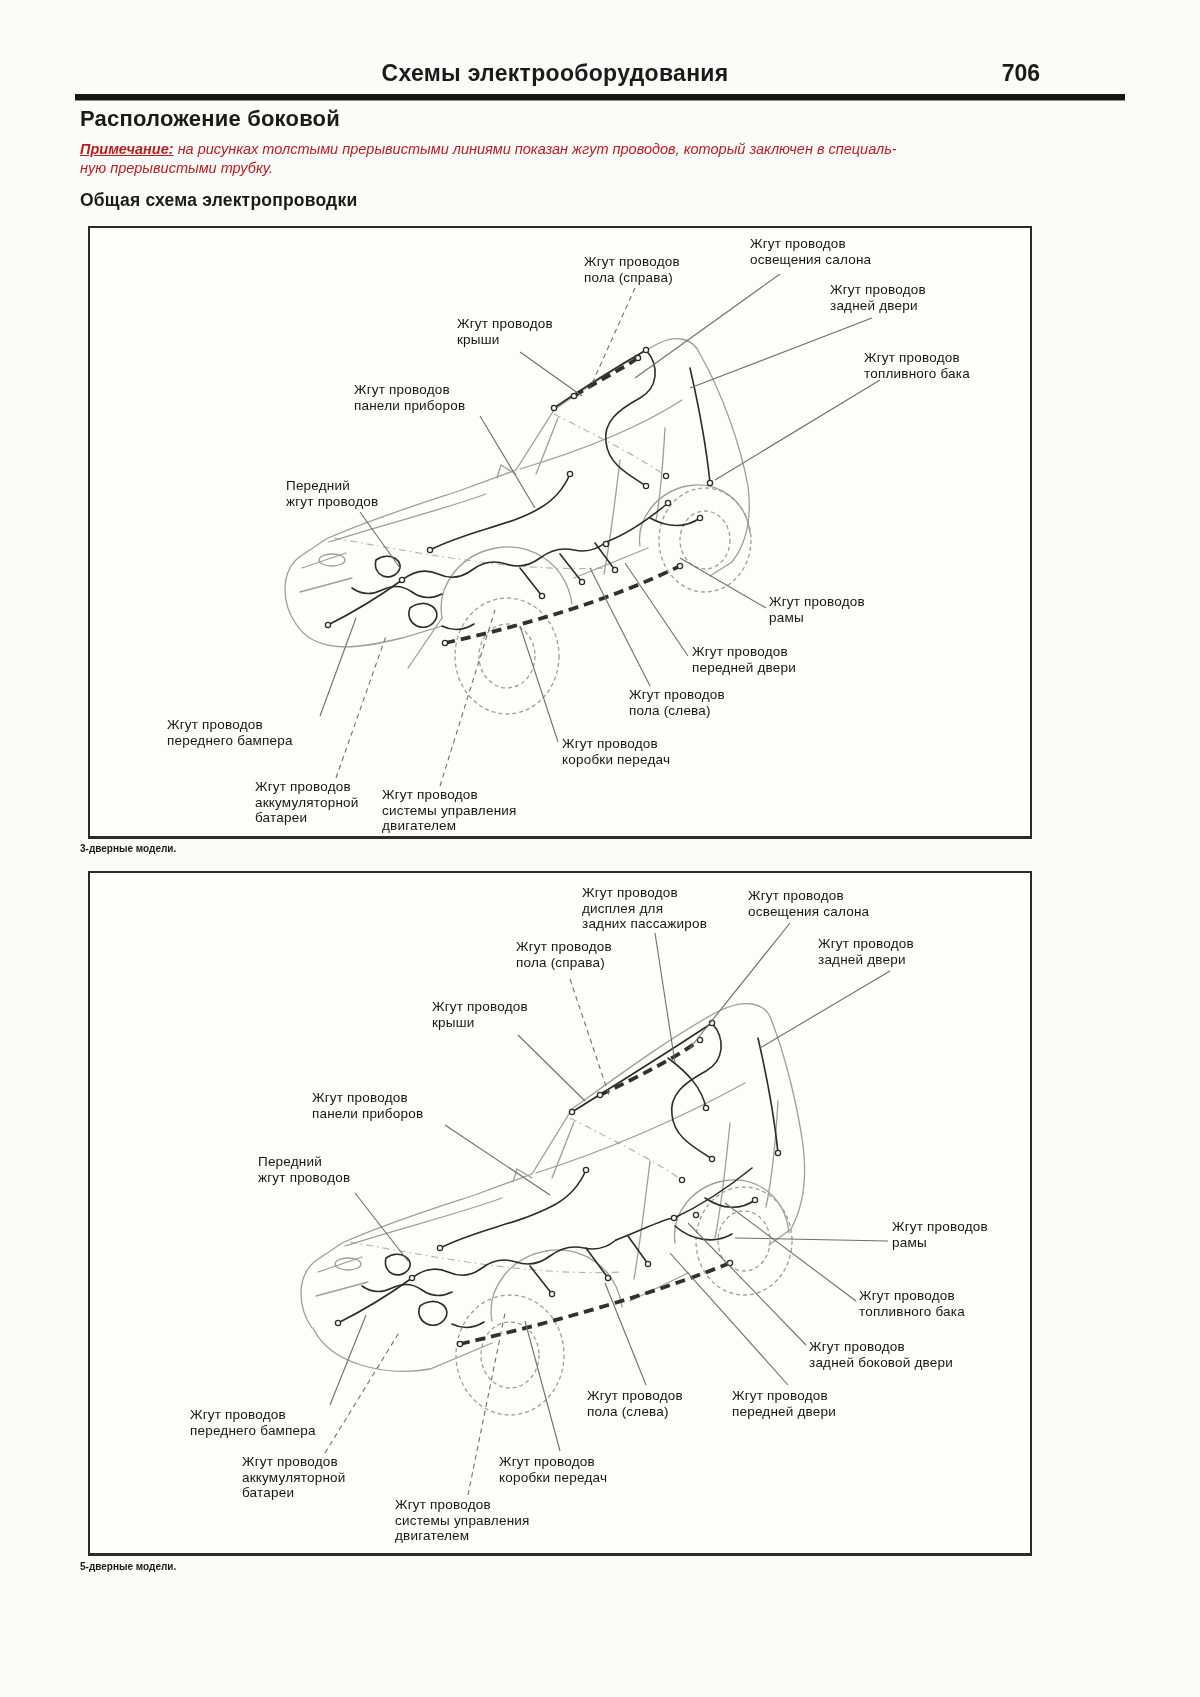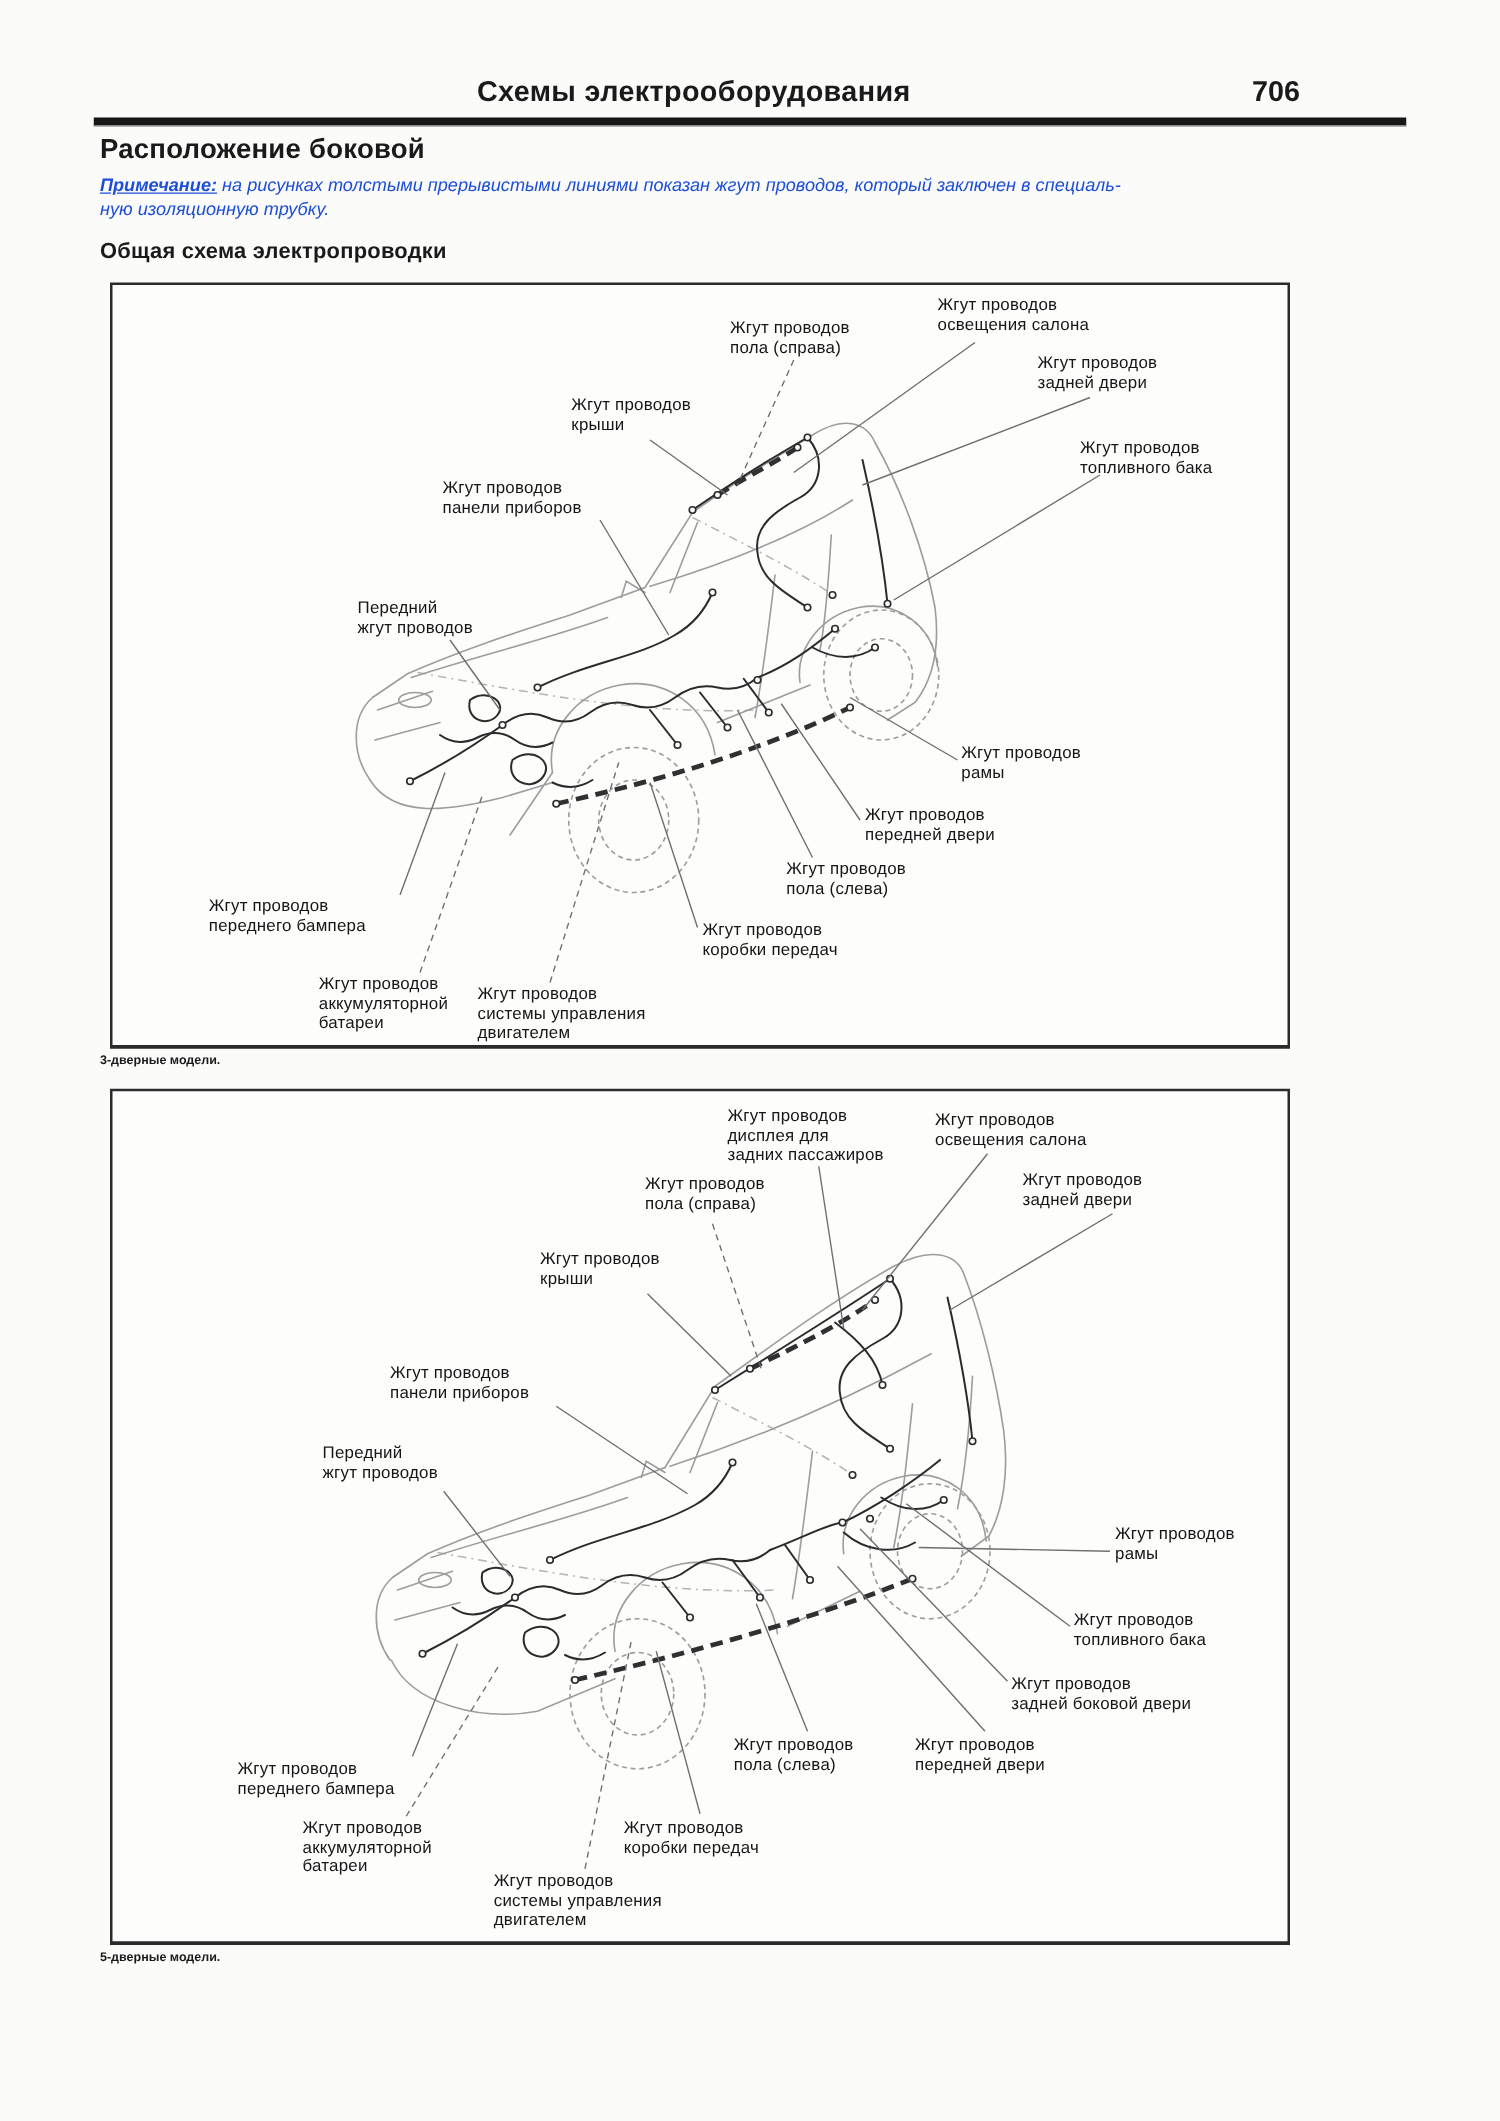--- a/index.html
+++ b/index.html
@@ -6,21 +6,21 @@
   .page{
     position:relative;width:1200px;height:1697px;margin:0 auto;
     background:#fbfbfa;color:#1a1a1a;
     font-family:"Liberation Sans","DejaVu Sans",sans-serif;overflow:hidden;
   }
   .abs{position:absolute;}
   .header-title{left:80px;top:60px;width:950px;text-align:center;font-size:23px;font-weight:bold;letter-spacing:.3px;}
   .page-number{left:900px;top:60px;width:140px;text-align:right;font-size:23px;font-weight:bold;}
   .head-rule{left:75px;top:94px;width:1050px;height:6px;background:#161616;border-bottom:1px solid #8a8a8a;}
   .section-title{left:80px;top:106px;font-size:22px;font-weight:bold;letter-spacing:.2px;}
-  .note{left:80px;top:140px;width:965px;font-size:14.5px;font-style:italic;line-height:19px;color:#1d4ed8;}
+  .note{left:80px;top:140px;width:965px;font-size:14.5px;font-style:italic;line-height:19px;color:#b91c1c;}
   .note-label{text-decoration:underline;font-weight:bold;}
   .subtitle{left:80px;top:190px;font-size:17.5px;font-weight:bold;letter-spacing:.2px;}
   .diagram{
     position:absolute;left:88px;width:944px;background:#fdfdfc;
     border:2px solid #2b2b2b;border-bottom-width:3px;box-sizing:border-box;
   }
   #diagram-3door{top:226px;height:613px;}
   #diagram-5door{top:871px;height:685px;}
   .diagram svg{position:absolute;left:0;top:0;width:100%;height:100%;}
   .caption{left:80px;font-size:10px;font-weight:bold;}
@@ -46,21 +46,21 @@
 <div class="page">
 
   <div class="abs header-title">Схемы электрооборудования</div>
   <div class="abs page-number">706</div>
   <div class="abs head-rule"></div>
 
   <div class="abs section-title">Расположение боковой</div>
 
   <div class="abs note">
     <span class="note-label">Примечание:</span><span> на рисунках толстыми прерывистыми линиями показан жгут проводов, который заключен в специаль-</span><br>
-    <span>ную изоляционную трубку.</span>
+    <span>ную прерывистыми трубку.</span>
   </div>
 
   <div class="abs subtitle">Общая схема электропроводки</div>
 
   <div class="diagram" id="diagram-3door">
     <svg viewBox="0 0 940 608">
       <g class="gdash">
         <path d="M244,310 C334,326 424,344 514,340"></path>
         <path d="M464,186 C509,209 549,229 576,248"></path>
       </g>

